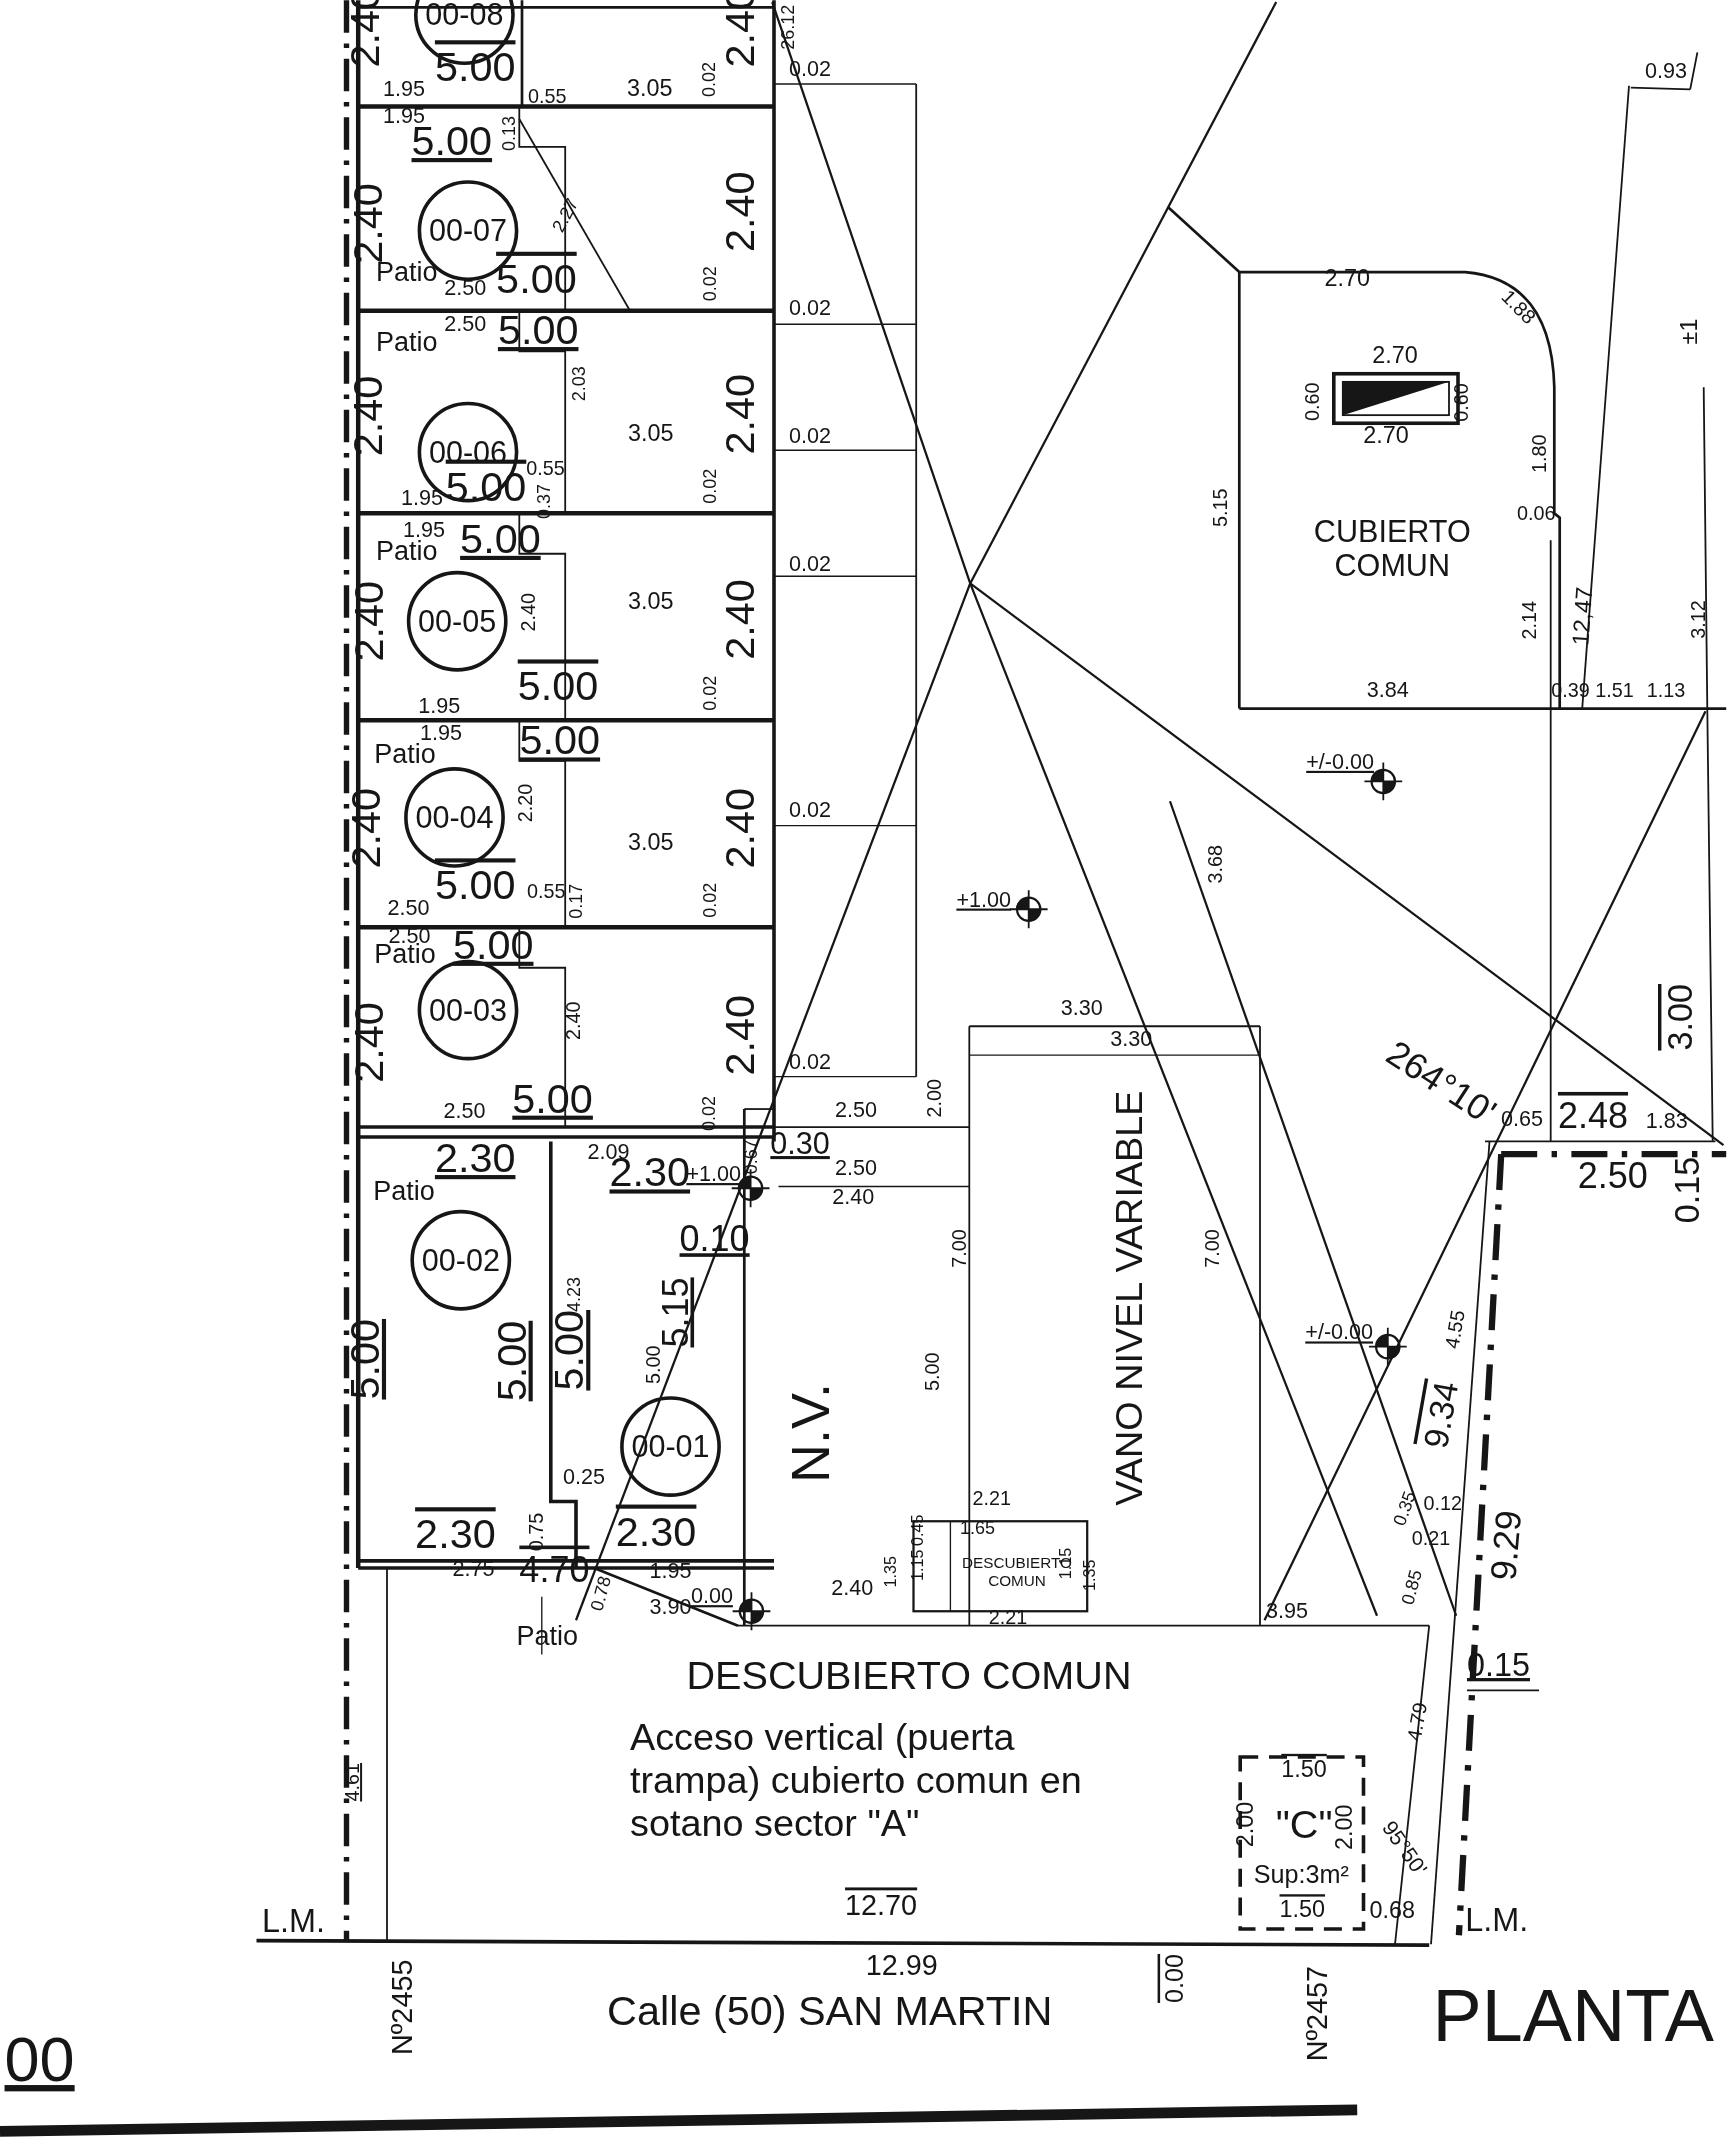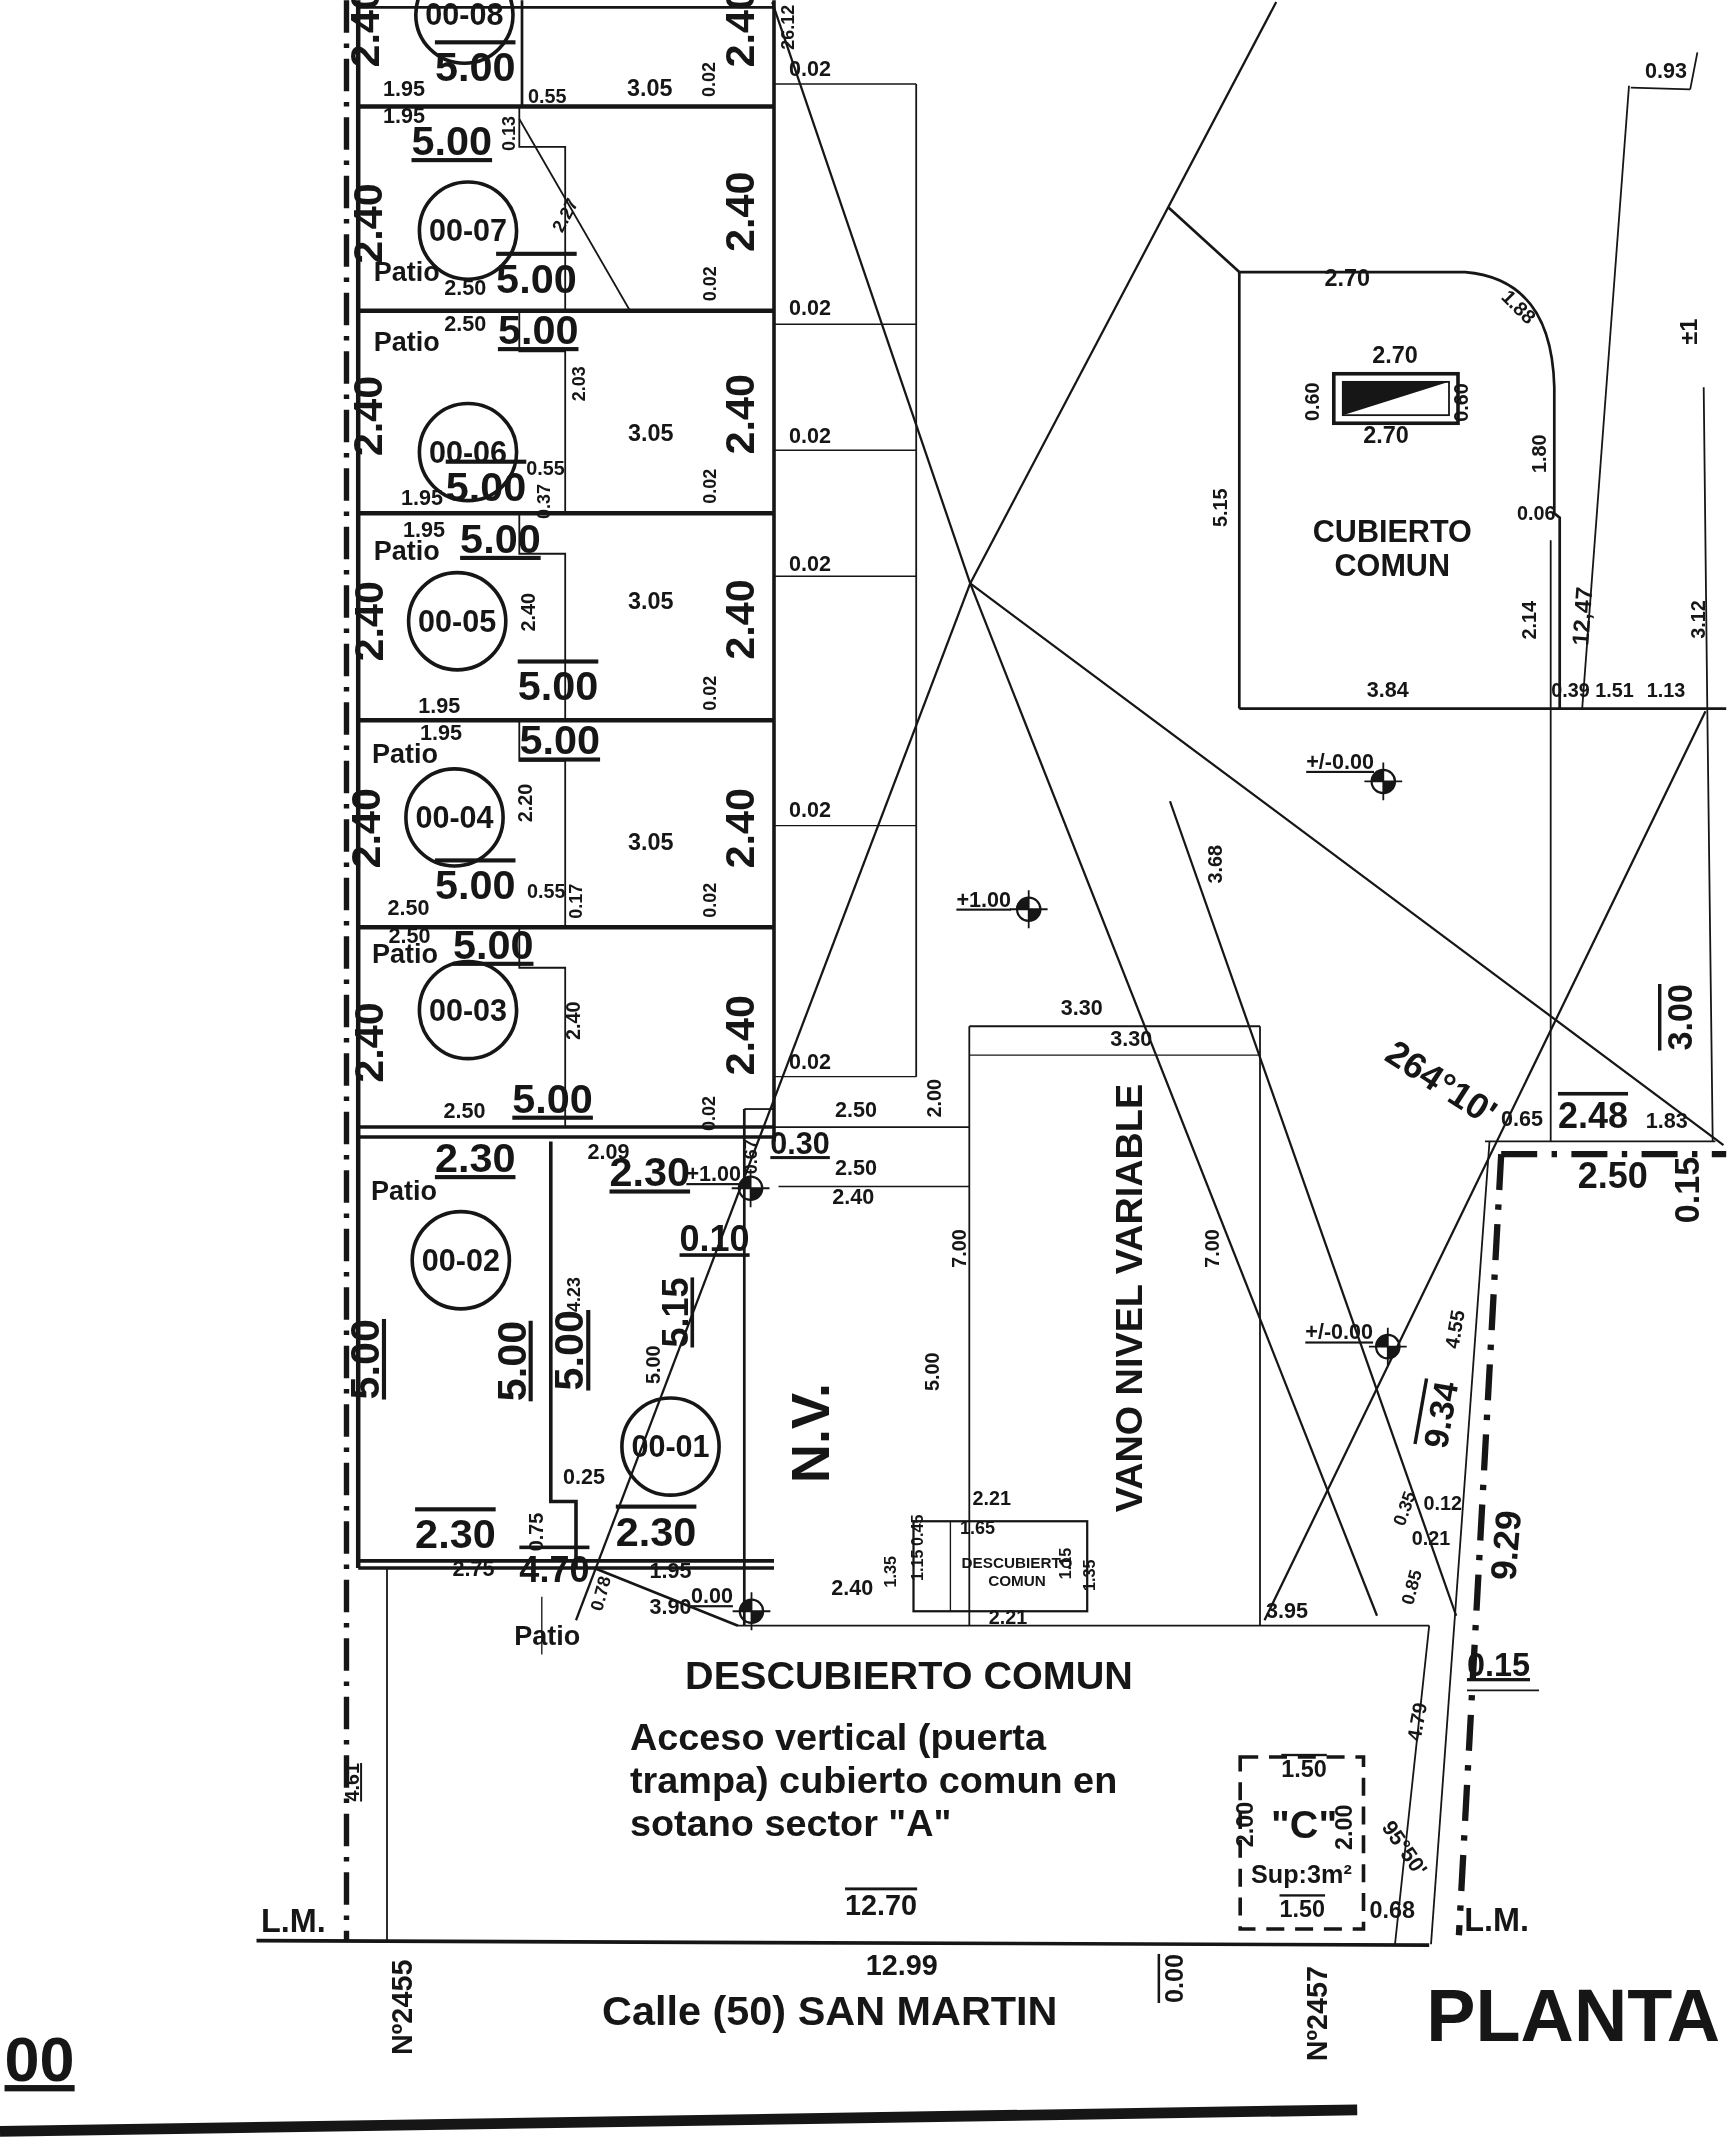--- a/index.html
+++ b/index.html
@@ -1,16 +1,16 @@
 <!DOCTYPE html>
 <html style="font-size:14.4px"><head>
 <meta charset="utf-8">
 <style>
   html,body{margin:0;padding:0;background:#ffffff;}
-  .page{width:1728px;height:2138px;background:#ffffff;position:relative;overflow:hidden;font-weight:bold;}
+  .page{width:1728px;height:2138px;background:#ffffff;position:relative;overflow:hidden;}
   svg text{font-family:"Liberation Sans","DejaVu Sans",sans-serif;fill:#161616;}
   svg{display:block;}
 </style>
 </head>
 <body>
 
 <div class="page">
 <svg width="1728" height="2138" viewBox="0 0 1920 2375">
 
   <g id="linework" stroke="#161616" fill="none" stroke-linecap="butt">

